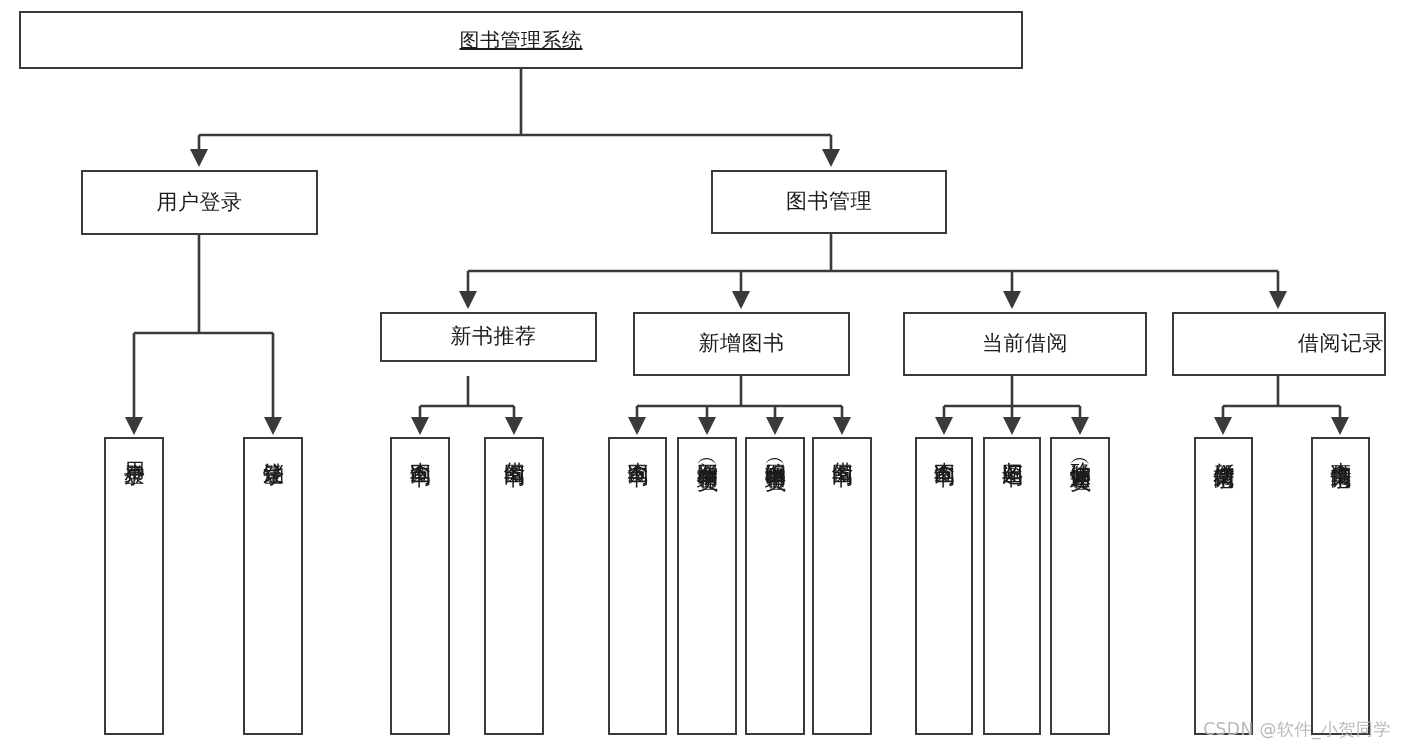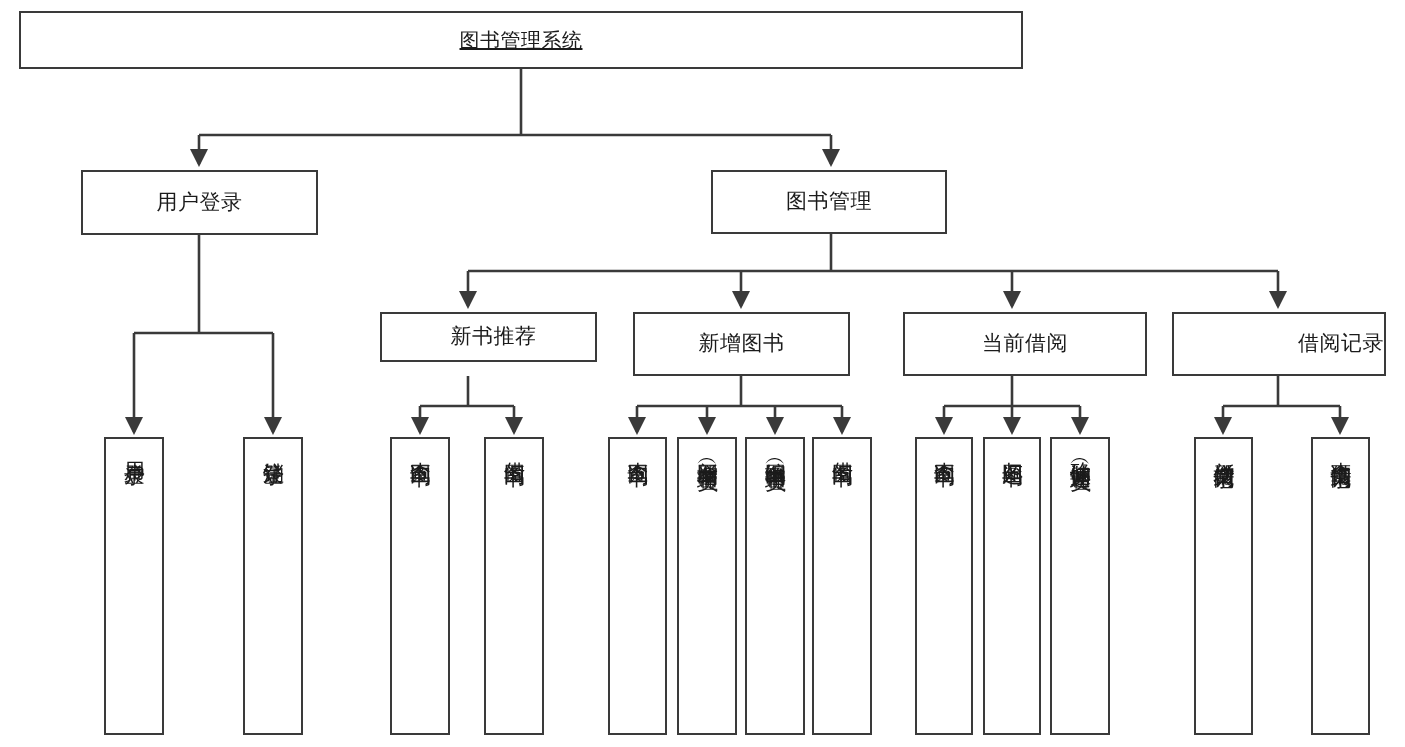--- a/index.html
+++ b/index.html
@@ -191,13 +191,14 @@
     <span class="lbl">确认归还（管理员）</span>
   </div>
 
   <div class="node vert" style="left:1194px; top:437px; width:59px; height:298px;">
     <span class="lbl">新增借阅记录</span>
   </div>
   <div class="node vert" style="left:1311px; top:437px; width:59px; height:298px;">
     <span class="lbl">查询借阅记录</span>
   </div>
 
+  <div class="watermark">CSDN @软件_小贺同学</div>
 </div>
 
 </body></html>

